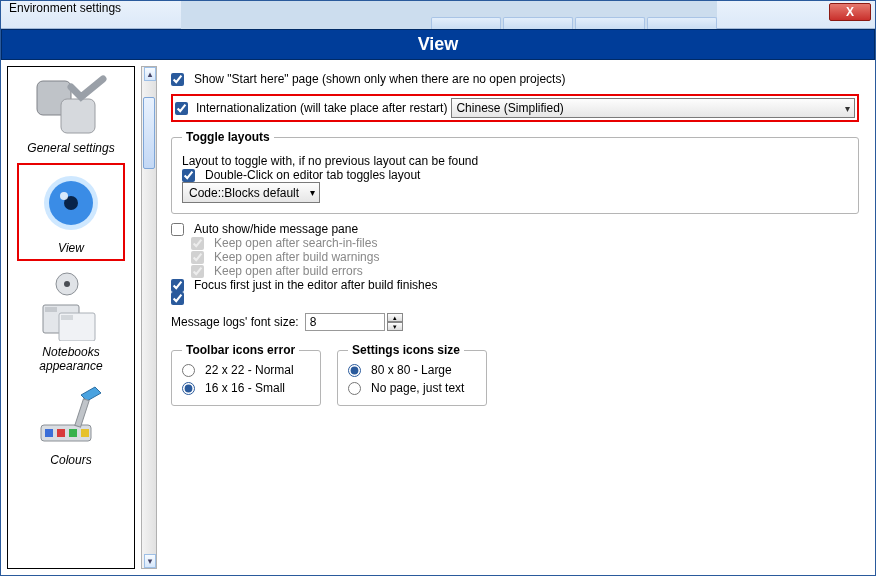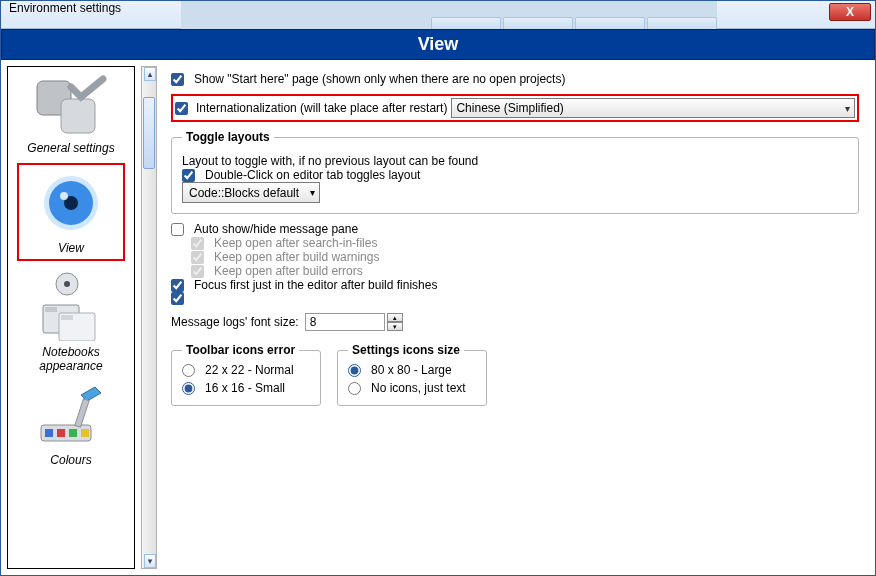--- a/index.html
+++ b/index.html
@@ -197,21 +197,21 @@
           </fieldset>
 
           <fieldset>
             <legend>Settings icons size</legend>
             <div class="row">
               <input type="radio" name="sti" checked="" style="">
               <span>80 x 80 - Large</span>
             </div>
             <div class="row" style="margin-top:4px;">
               <input type="radio" name="sti" style="">
-              <span>No icons, just text</span>
+              <span>No page, just text</span>
             </div>
           </fieldset>
         </div>
 
       </div>
     </div>
   </div>
 </div>
 
 </body></html>

